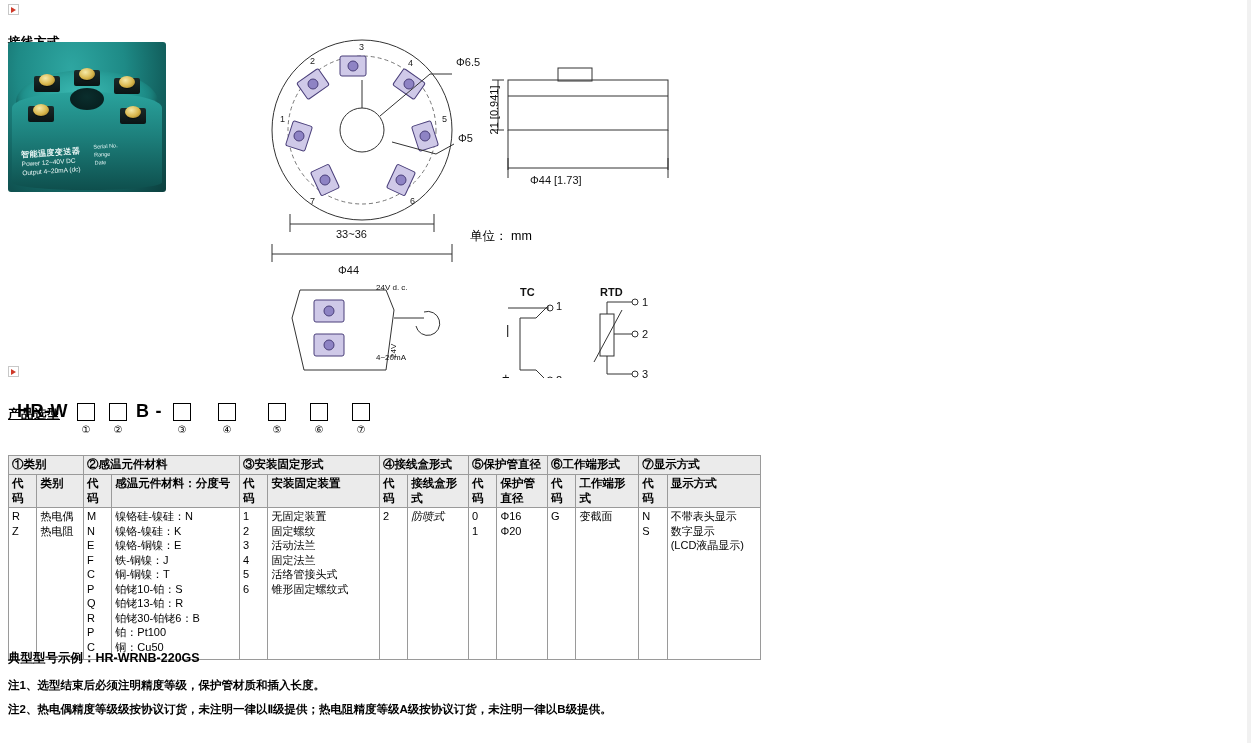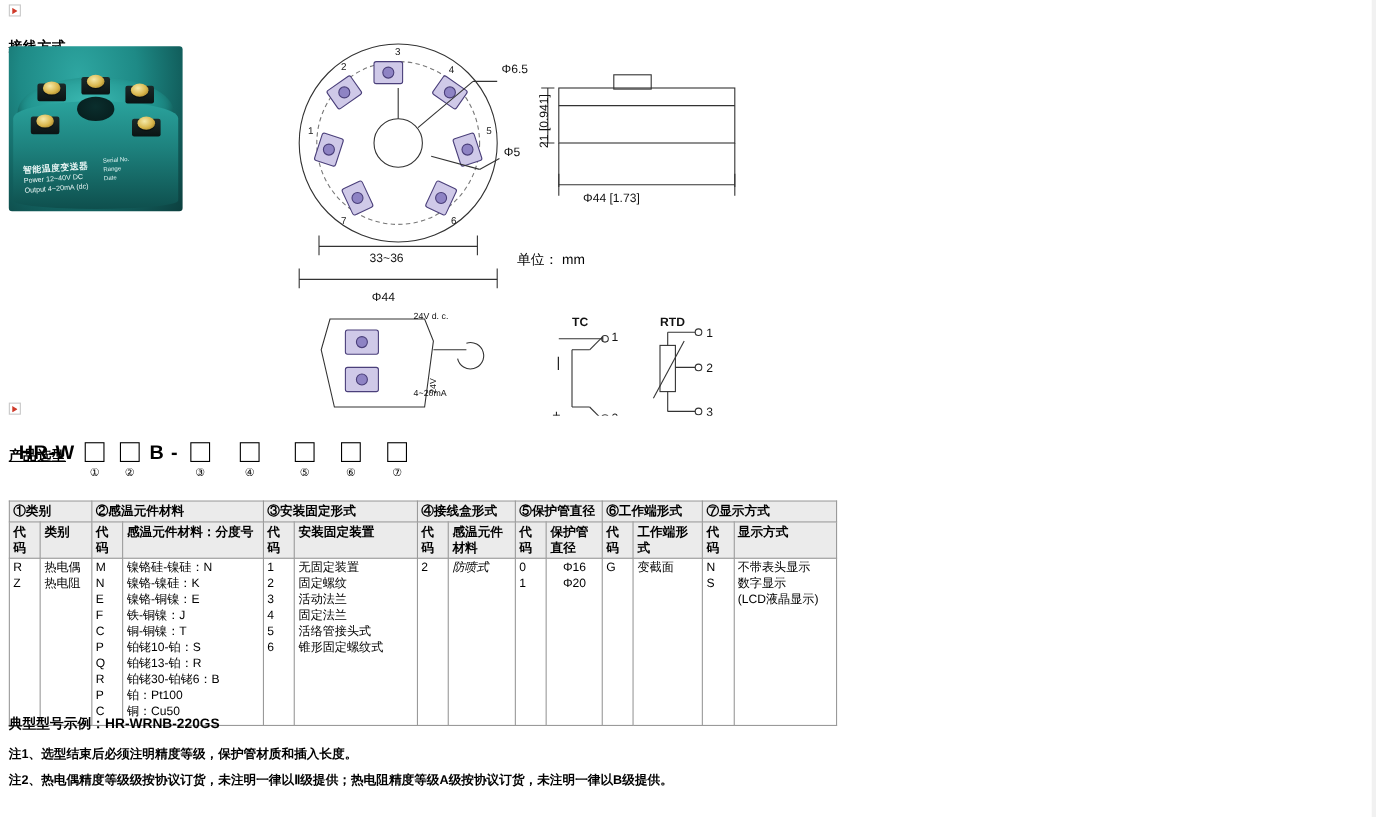--- a/index.html
+++ b/index.html
@@ -335,21 +335,21 @@
         <td colspan="2">⑦显示方式</td>
       </tr>
       <tr class="subhdr">
         <td class="codecell">代码</td>
         <td>类别</td>
         <td class="codecell">代码</td>
         <td>感温元件材料：分度号</td>
         <td class="codecell">代码</td>
         <td>安装固定装置</td>
         <td class="codecell">代码</td>
-        <td>感温元件材料</td>
+        <td>接线盒形式</td>
         <td class="codecell">代码</td>
         <td>保护管直径</td>
         <td class="codecell">代码</td>
         <td>工作端形式</td>
         <td class="codecell">代码</td>
         <td>显示方式</td>
       </tr>
     </thead>
     <tbody>
       <tr style="height:152px;">
@@ -408,21 +408,21 @@
             <div>2</div>
           </td>
         <td class="rowsbox" style="width:60px;font-style:italic;">
             <div>防喷式</div>
           </td>
 
         <td class="codecell rowsbox">
             <div>0</div>
             <div>1</div>
           </td>
-        <td class="rowsbox" style="width:50px;text-align:center;">
+        <td class="rowsbox" style="width:50px;">
             <div>Φ16</div>
             <div>Φ20</div>
           </td>
 
         <td class="codecell rowsbox">
             <div>G</div>
           </td>
         <td class="rowsbox" style="width:62px;">
             <div>变截面</div>
           </td>

